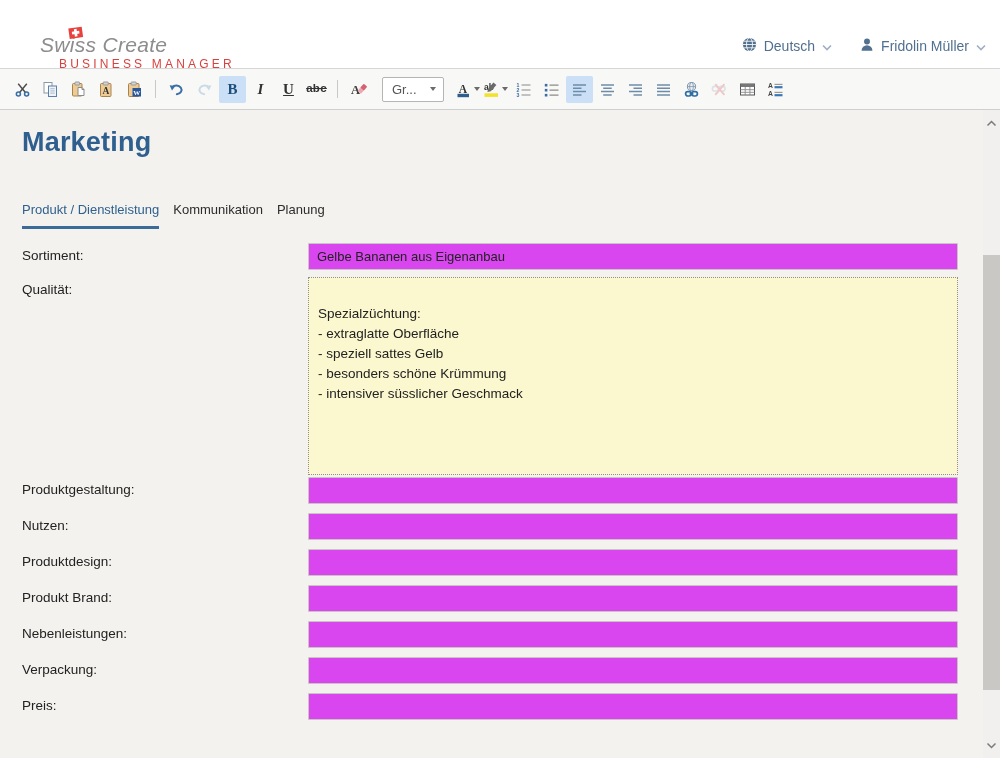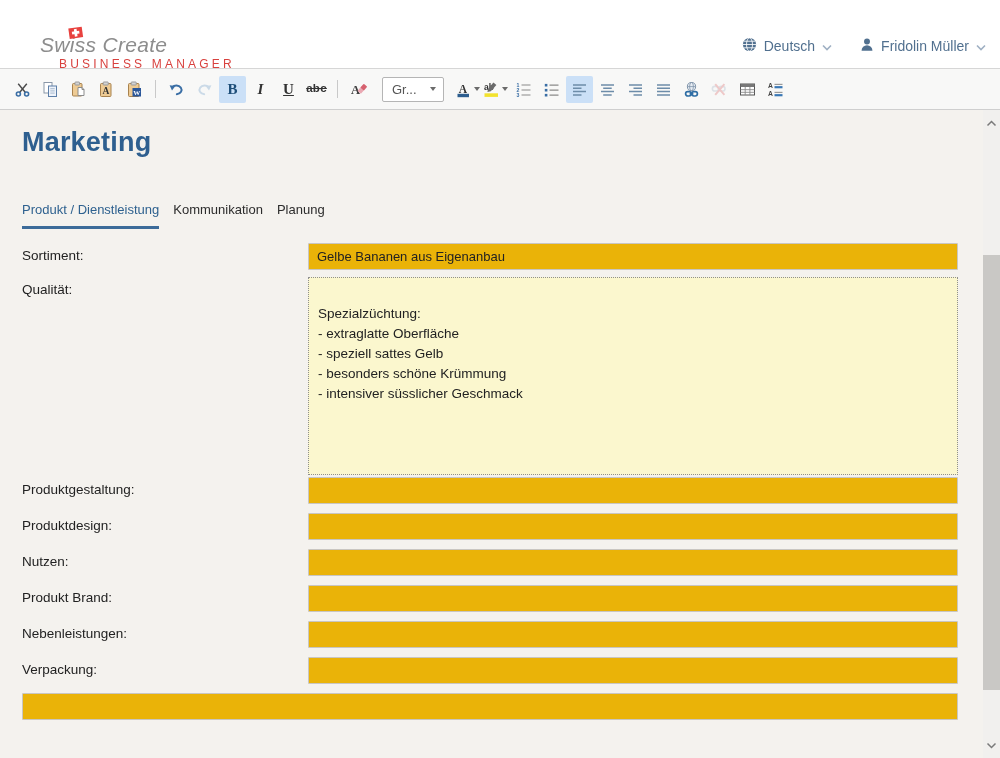--- a/index.html
+++ b/index.html
@@ -49,21 +49,21 @@
   .cb-row{display:flex;justify-content:flex-end;margin-top:18px;height:16px}
   .cb-label{display:flex;align-items:center;gap:8px;font-size:13.5px;color:#222;cursor:pointer}
   .cb-box{width:15px;height:15px;background:#fff;border:1px solid #b2b0ac;box-sizing:border-box}
 
   .form{margin-top:14px}
   .frow{display:flex;margin-bottom:9px}
   .frow.first{margin-bottom:7px}
   .frow.rt{margin-bottom:2px}
   .frow label{width:286px;min-width:286px;font-size:13.5px;color:#222;padding-top:5px;box-sizing:border-box}
   .fld{flex:1;min-width:0}
-  .tinput{width:100%;height:27px;border:1px solid #c9c6c1;background:#eab308;font-size:13px;color:#222;
+  .tinput{width:100%;height:27px;border:1px solid #c9c6c1;background:#d946ef;font-size:13px;color:#222;
           padding:0 8px;box-sizing:border-box;border-radius:1px;font-family:"Liberation Sans",sans-serif;outline:none}
   .editor{height:198px;border:1px dotted #8f8f8f;background:#fbf7ce;padding:6px 9px;font-size:13.5px;
           color:#222;box-sizing:border-box;overflow:hidden;cursor:text}
   .editor .line{line-height:20px;min-height:20px;white-space:pre-wrap}
   .editor .hl{background:#3b9dff;color:#fff;font-weight:700;padding:1px 3px 1px 1px}
 
   
   .scrollbar{position:absolute;top:110px;right:0;width:17px;bottom:0;background:#f1f0ee}
   .sb-arrow{position:absolute;left:0;width:17px;height:18px;display:flex;align-items:center;justify-content:center;cursor:pointer}
   .sb-arrow.up{top:4px}.sb-arrow.down{bottom:4px}
@@ -310,40 +310,41 @@
             <div class="line">- besonders schöne Krümmung</div>
             <div class="line">- intensiver süsslicher Geschmack</div>
           </div>
         </div>
       </div>
       <div class="frow">
         <label>Produktgestaltung:</label>
         <div class="fld"><input type="text" class="tinput" value="" style=""></div>
       </div>
       <div class="frow">
+        <label>Nutzen:</label>
+        <div class="fld"><input type="text" class="tinput" value="" style=""></div>
+      </div>
+      <div class="frow">
         <label>Produktdesign:</label>
         <div class="fld"><input type="text" class="tinput" value="" style=""></div>
       </div>
       <div class="frow">
-        <label>Nutzen:</label>
-        <div class="fld"><input type="text" class="tinput" value="" style=""></div>
-      </div>
-      <div class="frow">
         <label>Produkt Brand:</label>
         <div class="fld"><input type="text" class="tinput" value="" style=""></div>
       </div>
       <div class="frow">
         <label>Nebenleistungen:</label>
         <div class="fld"><input type="text" class="tinput" value="" style=""></div>
       </div>
       <div class="frow">
         <label>Verpackung:</label>
         <div class="fld"><input type="text" class="tinput" value="" style=""></div>
       </div>
       <div class="frow">
+        <label>Preis:</label>
         <div class="fld"><input type="text" class="tinput" value="" style=""></div>
       </div>
     </div>
 </div>
 
 <div class="scrollbar">
   <div class="sb-arrow up">
     <svg width="11" height="7" viewBox="0 0 11 7">
         <path d="M1.5 5.5 L5.5 1.5 L9.5 5.5" stroke="#7a7a7a" stroke-width="1.5" fill="none"></path>
       </svg>

